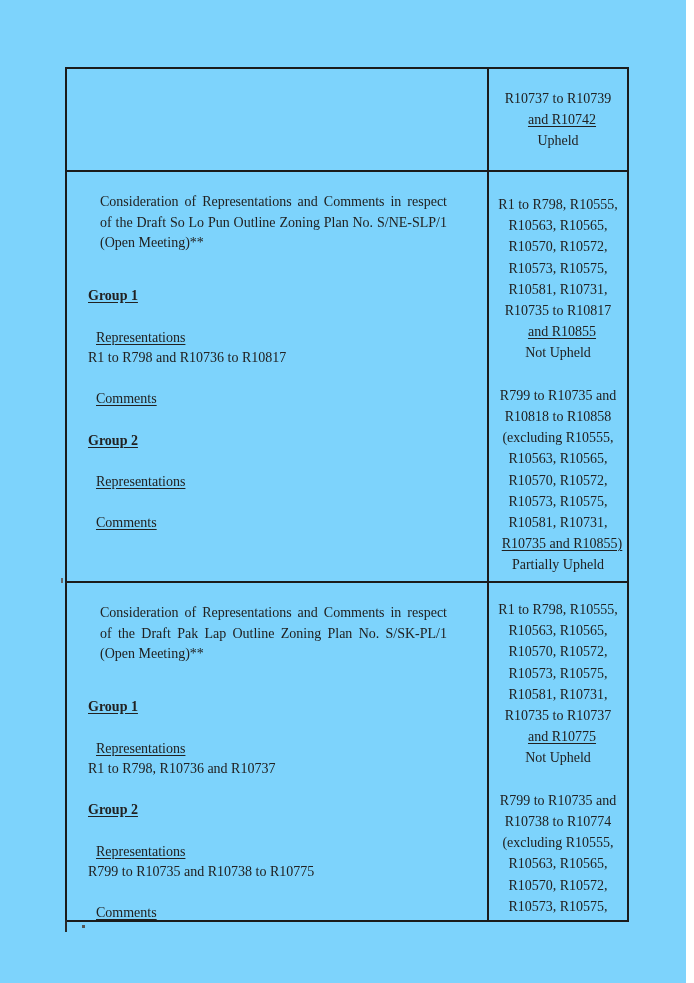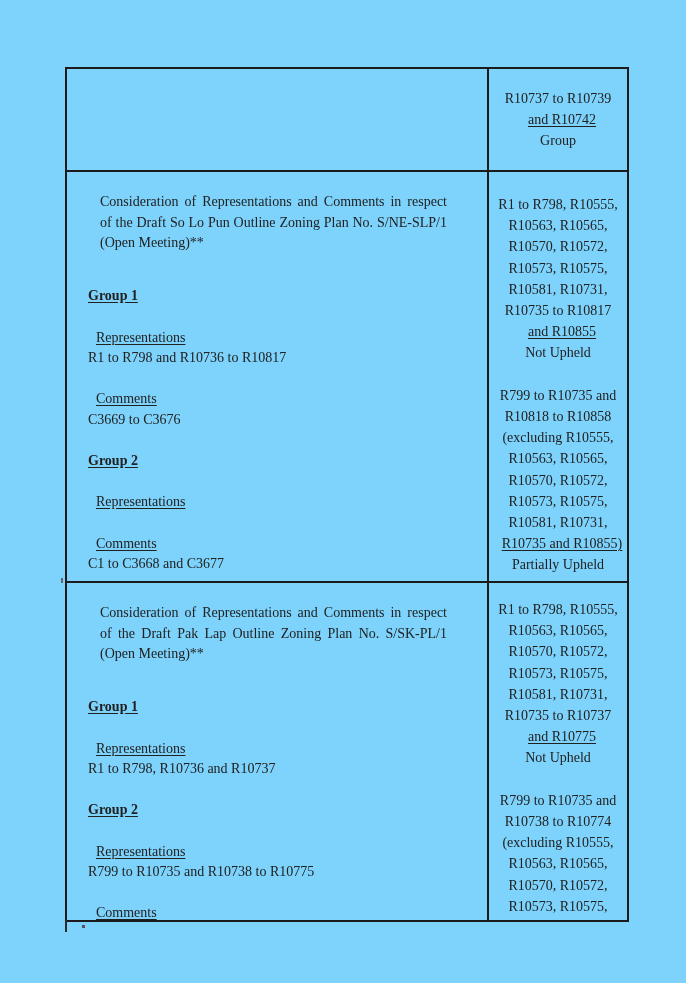--- a/index.html
+++ b/index.html
@@ -31,40 +31,38 @@
 <body>
 
 <div class="page">
 
   <div class="doc-table">
 
     <div class="cell lcell"></div>
     <div class="cell rcol r1cell">
       <div class="line">R10737 to R10739</div>
       <div class="line u">and R10742</div>
-      <div class="line">Group</div>
+      <div class="line">Upheld</div>
     </div>
 
     <div class="cell lcell rrow">
       <p class="para">Consideration of Representations and Comments in respect of the Draft So Lo Pun Outline Zoning Plan No. S/NE-SLP/1 (Open Meeting)**</p>
       <div class="gap"></div>
       <div class="line bu">Group 1</div>
       <div class="gap"></div>
       <div class="line u">Representations</div>
       <div class="line">R1 to R798 and R10736 to R10817</div>
       <div class="gap"></div>
       <div class="line u">Comments</div>
-      <div class="line">C3669 to C3676</div>
       <div class="gap"></div>
       <div class="line bu">Group 2</div>
       <div class="gap"></div>
       <div class="line u">Representations</div>
       <div class="gap"></div>
       <div class="line u">Comments</div>
-      <div class="line">C1 to C3668 and C3677</div>
     </div>
     <div class="cell rcol rrow r2cell">
       <div class="line">R1 to R798, R10555,</div>
       <div class="line">R10563, R10565,</div>
       <div class="line">R10570, R10572,</div>
       <div class="line">R10573, R10575,</div>
       <div class="line">R10581, R10731,</div>
       <div class="line">R10735 to R10817</div>
       <div class="line u">and R10855</div>
       <div class="line">Not Upheld</div>

